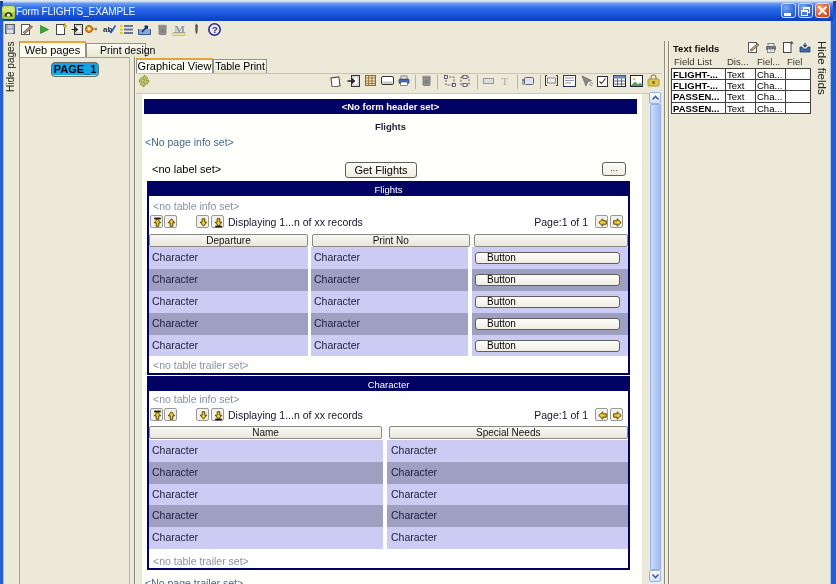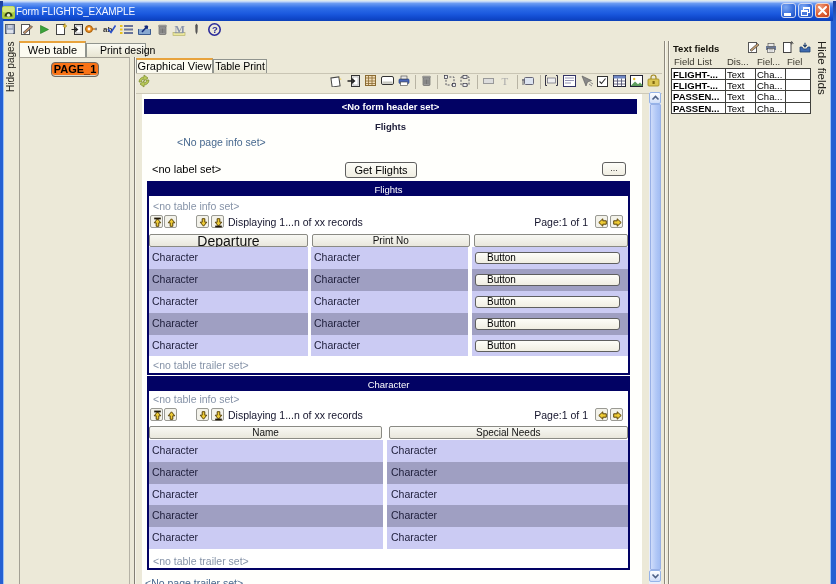--- a/index.html
+++ b/index.html
@@ -109,27 +109,27 @@
     </svg>
     <svg class="a" style="left:194px;top:23px;" width="5" height="12" viewBox="0 0 5 12">
       <path d="M2.5 0.5 L3.8 2.5 L3.5 9 L2.5 11.5 L1.5 9 L1.2 2.5 Z" fill="#555"></path>
     </svg>
     <svg class="a" style="left:208px;top:23px;" width="13" height="13" viewBox="0 0 13 13">
       <circle cx="6.5" cy="6.5" r="5.7" fill="none" stroke="#2a2a9a" stroke-width="1.6"></circle>
       <text x="4" y="10" font-family="Liberation Sans" font-size="9.5" font-weight="bold" fill="#2a2a9a">?</text>
     </svg>
   </div>
 
-<div class="a" style="left:19px;top:41px;width:67px;height:16px;background:#fcfbf1;border:1px solid #90948e;border-bottom:none;border-top:2px solid #e8a33c;font-size:11px;color:#000;text-align:center;line-height:14px;z-index:3;white-space:nowrap;">Web table</div>
+<div class="a" style="left:19px;top:41px;width:67px;height:16px;background:#fcfbf1;border:1px solid #90948e;border-bottom:none;border-top:2px solid #e8a33c;font-size:11px;color:#000;text-align:center;line-height:14px;z-index:3;white-space:nowrap;">Web pages</div>
 <div class="a" style="left:86px;top:43px;width:60px;height:14px;background:linear-gradient(180deg,#fafaf2,#e8e5d2);border:1px solid #90948e;border-bottom:none;font-size:10.5px;color:#000;text-align:center;line-height:13px;z-index:3;white-space:nowrap;padding-left:13px;">Print design</div>
 
 <div class="a vtxt" style="left:5px;top:92px;transform:rotate(-90deg);transform-origin:0 0;">Hide pages</div>
 
 <div class="a" style="left:19px;top:57px;width:111px;height:530px;background:#ece9d8;border:1px solid #a3a094;border-right:1px solid #b5b2a6;"></div>
-<div class="a" style="left:51px;top:62px;width:48px;height:15px;background:#f97316;border:1px solid #6a6a66;border-radius:4px;font-size:11px;font-weight:bold;color:#000;text-align:center;line-height:13px;box-shadow:inset 0 -1px 0 #d8d5c8;">PAGE_1</div>
+<div class="a" style="left:51px;top:62px;width:48px;height:15px;background:#0ea5e9;border:1px solid #6a6a66;border-radius:4px;font-size:11px;font-weight:bold;color:#000;text-align:center;line-height:13px;box-shadow:inset 0 -1px 0 #d8d5c8;">PAGE_1</div>
 
 <div class="a" style="left:134px;top:57px;width:1px;height:527px;background:#837f75;"></div>
 <div class="a" style="left:135px;top:57px;width:1px;height:527px;background:#f6f4ea;"></div>
 
 <div class="a" style="left:136px;top:58px;width:77px;height:15px;background:#fcfbf1;border:1px solid #90948e;border-bottom:none;border-top:2px solid #e8a33c;font-size:11px;color:#000;text-align:center;line-height:13px;z-index:3;white-space:nowrap;">Graphical View</div>
 <div class="a" style="left:213px;top:59px;width:54px;height:14px;background:linear-gradient(180deg,#fafaf2,#e8e5d2);border:1px solid #90948e;border-bottom:none;font-size:10.5px;color:#000;text-align:center;line-height:13px;z-index:3;white-space:nowrap;">Table Print</div>
 
 <div class="a" style="left:136px;top:73px;width:526px;height:20px;background:#ece9d8;border-top:1px solid #c9c5b4;"></div>
 <div id="tb2" class="a" style="left:0;top:0;width:836px;height:0;">
     <svg class="a" style="left:137px;top:74px;" width="14" height="14" viewBox="0 0 14 14">
@@ -221,21 +221,21 @@
     </svg>
   </div>
 <div class="a" style="left:136px;top:93px;width:526px;height:1px;background:#cdc9b8;"></div>
 
 <div class="a" style="left:136px;top:94px;width:512px;height:490px;background:#ece9d8;"></div>
 <div class="a" style="left:142px;top:94px;width:500px;height:490px;background:#fffffc;"></div>
 
 <div class="a nav" style="left:144px;top:99px;width:493px;height:15px;font-size:9.5px;line-height:15px;">&lt;No form header set&gt;</div>
 
 <div class="a" style="left:144px;top:121px;width:493px;text-align:center;font-size:9.5px;font-weight:bold;color:#21213c;">Flights</div>
-<div class="a bt" style="left:145px;top:136px;font-size:10.5px;margin-left:32px;">&lt;No page info set&gt;</div>
+<div class="a bt" style="left:145px;top:136px;font-size:10.5px;">&lt;No page info set&gt;</div>
 <div class="a" style="left:152px;top:163px;font-size:11px;color:#000;">&lt;no label set&gt;</div>
 <div class="a btn" style="left:319px;top:162px;width:72px;height:16px;font-size:11px;color:#000;text-align:center;line-height:14px;margin-left:26px;">Get Flights</div>
 <div class="a btn" style="left:602px;top:162px;width:24px;height:14px;font-size:9px;color:#333;text-align:center;line-height:11px;">...</div>
 
 <div class="a" style="left:147px;top:181px;width:483px;height:194px;border:2px solid #020264;background:#fff;"></div>
 <div class="a nav" style="left:149px;top:183px;width:479px;height:13px;font-size:9.5px;line-height:13px;font-weight:normal;">Flights</div>
 <div class="a gt" style="left:153px;top:200px;font-size:10.5px;">&lt;no table info set&gt;</div>
 
 <div id="pgrF" class="a" style="left:0;top:0;width:836px;height:0;">
     <div class="pgr" style="left:150px;top:215px;">
@@ -267,21 +267,21 @@
     </div>
     <div class="pgr" style="left:609.5px;top:215px;">
       <svg width="11" height="11" viewBox="0 0 11 11">
         <path d="M1.7 3.8 H5.2 V1.8 L9.2 5.5 L5.2 9.2 V7.2 H1.7 Z" fill="#eecb35" stroke="#5a4408" stroke-width="1"></path>
       </svg>
     </div>
   </div>
 <div class="a" style="left:228px;top:216px;font-size:10.5px;color:#14142c;">Displaying 1...n of xx records</div>
 <div class="a" style="left:470px;top:216px;width:118px;text-align:right;font-size:10.5px;color:#14142c;">Page:1 of 1</div>
 
-<div class="a hbtn" style="left:149px;top:233.5px;width:159px;height:13.5px;font-size:14px;line-height:12px;">Departure</div>
+<div class="a hbtn" style="left:149px;top:233.5px;width:159px;height:13.5px;font-size:10px;line-height:12px;">Departure</div>
 <div class="a hbtn" style="left:311.5px;top:233.5px;width:158.5px;height:13.5px;font-size:10px;line-height:12px;">Print No</div>
 <div class="a hbtn" style="left:473.5px;top:233.5px;width:154.5px;height:13.5px;"></div>
 <div id="rowsF" class="a" style="left:0;top:0;width:836px;height:0;">
     <div class="a rowl" style="left:149px;top:247.4px;width:158.5px;height:21.8px;"></div>
     <div class="a rowl" style="left:311px;top:247.4px;width:156.5px;height:21.8px;"></div>
     <div class="a rowl" style="left:471.5px;top:247.4px;width:156px;height:21.8px;"></div>
     <div class="cell" style="left:152px;top:251.4px;">Character</div>
     <div class="cell" style="left:314px;top:251.4px;">Character</div>
     <div class="a btn" style="left:475px;top:252.4px;width:145px;height:12px;font-size:10px;color:#000;line-height:10px;padding-left:11px;border-radius:3px;">Button</div>
     <div class="a rowd" style="left:149px;top:269.2px;width:158.5px;height:21.8px;"></div>

